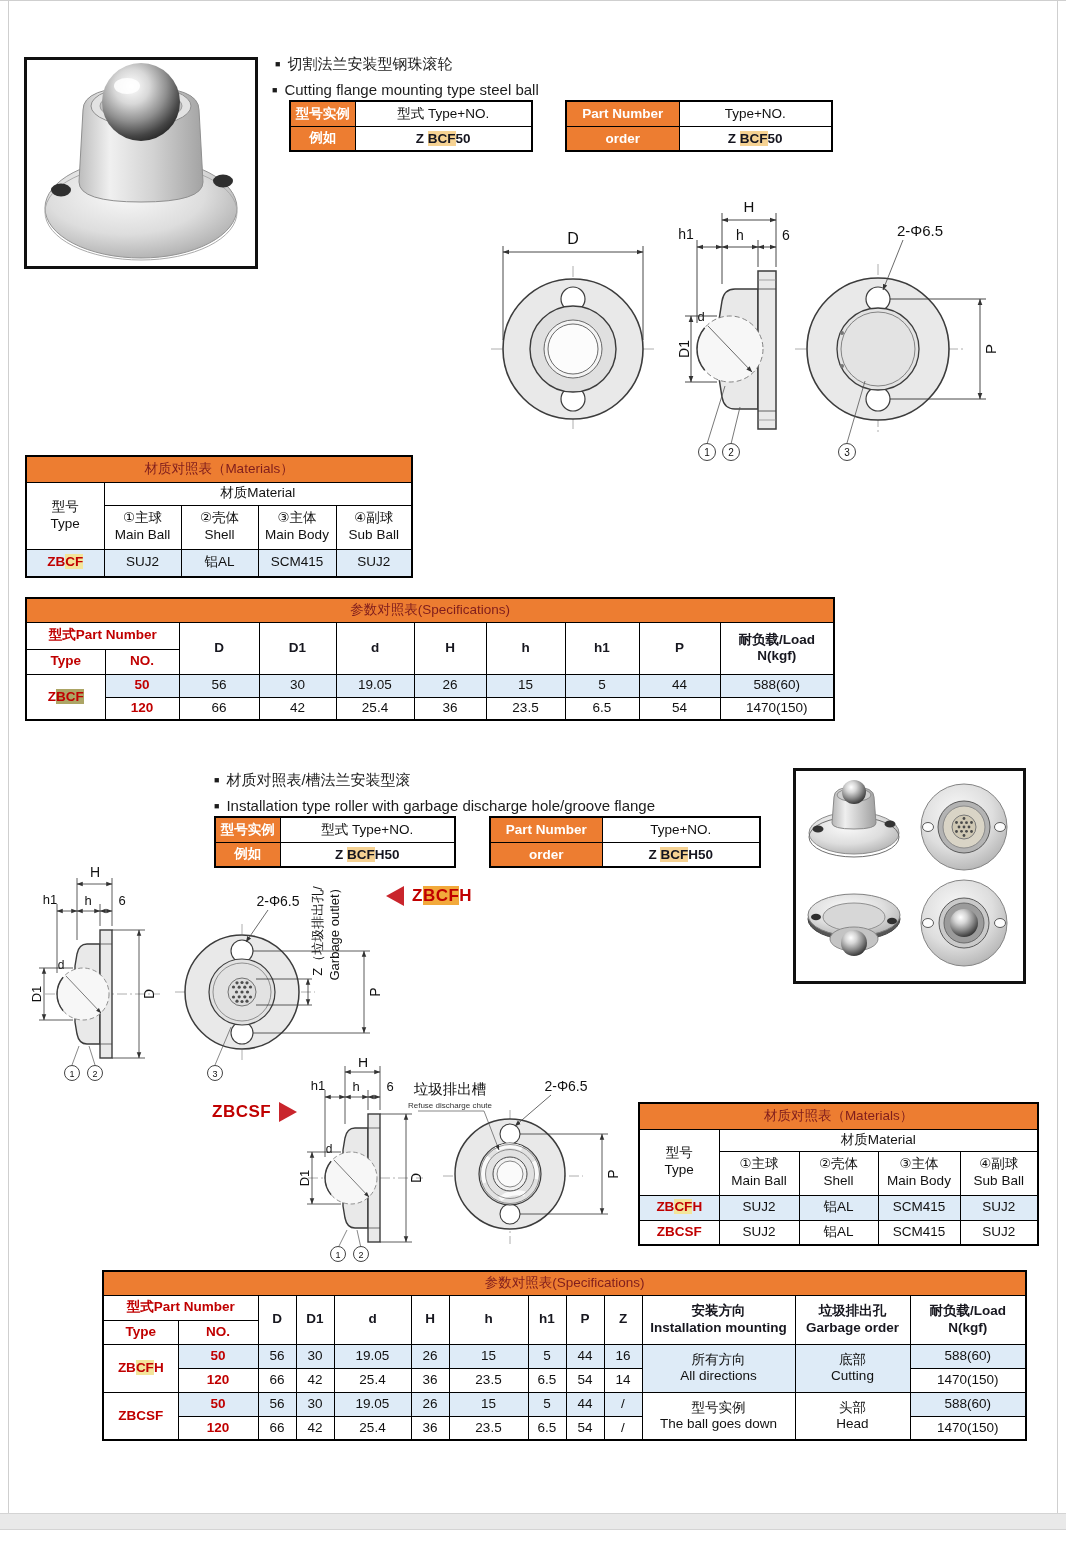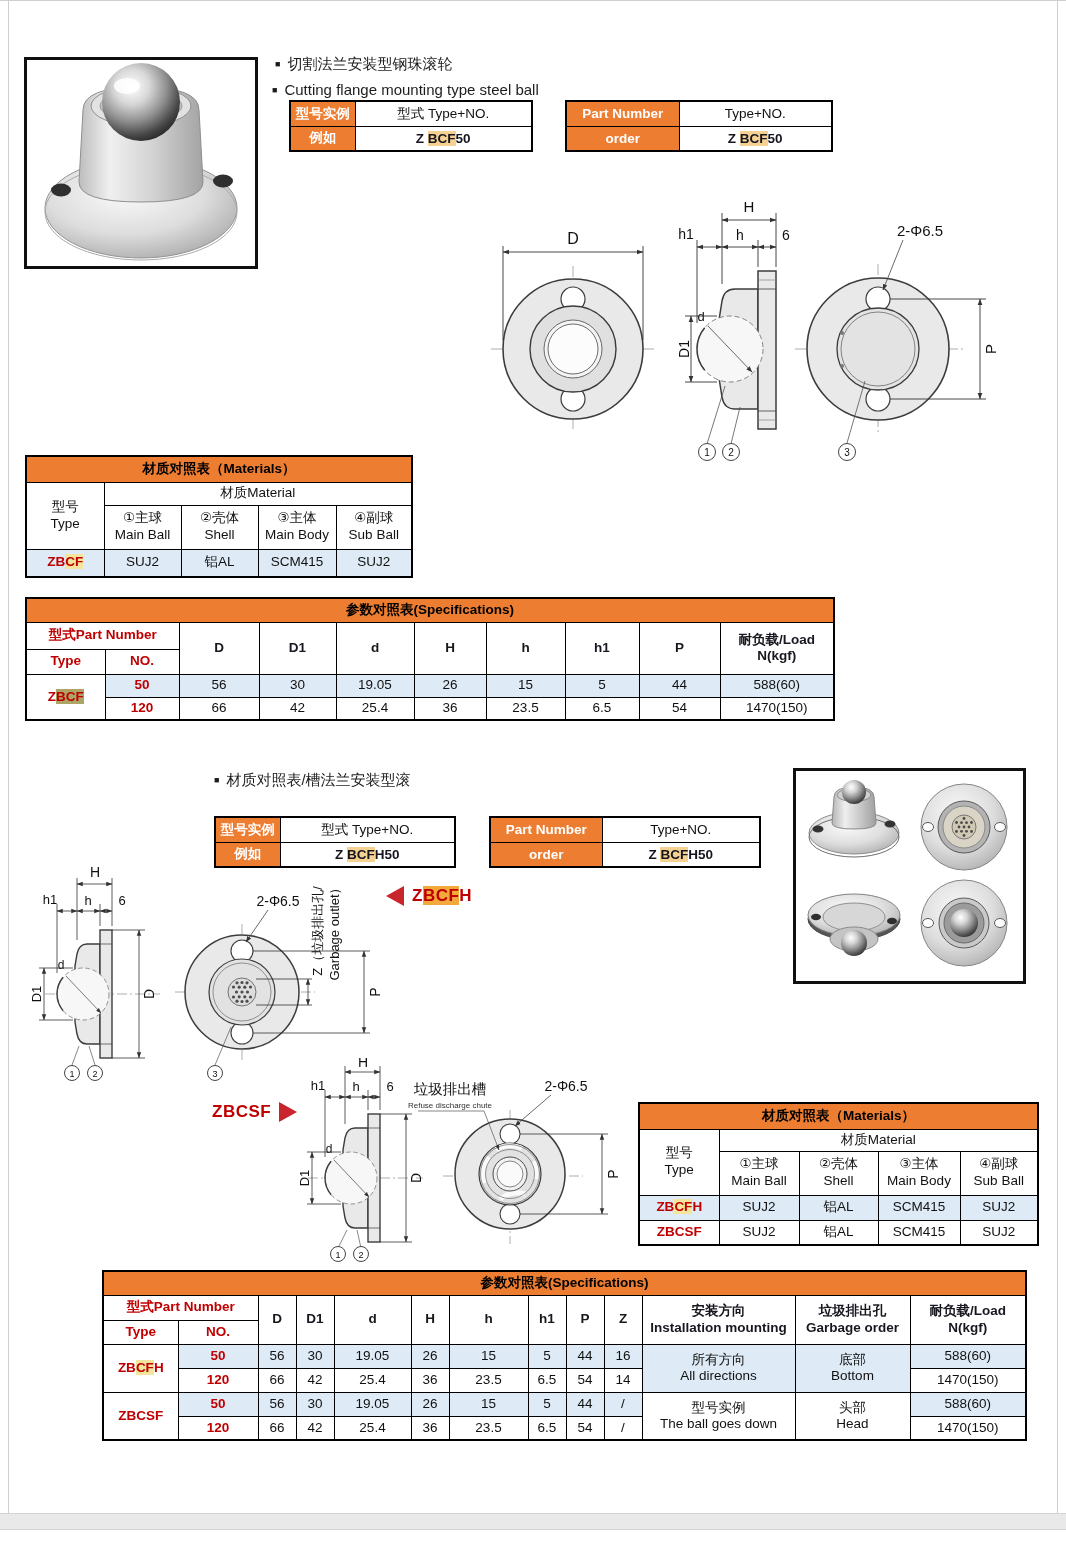--- a/index.html
+++ b/index.html
@@ -22,21 +22,21 @@
   .oc{background:#ED7D31;color:#fff;font-weight:bold}
   .code{font-weight:bold;color:#15151f;font-size:13.5px}
 
   .hl-pale{background:#F6D292}
   .hl-yel{background:#F3E59B}
   .hl-org{background:#F2A93B}
   .hl-olv{background:#ACA565}
 
   .red{color:#C00000;font-weight:bold}
   .blue{background:#DEEBF7}
-  .ttl{background:#ED7D31;color:#000000;font-weight:bold;font-size:14px}
+  .ttl{background:#ED7D31;color:#7f1d1d;font-weight:normal;font-size:14px}
 
   .mt td{font-size:13.5px;line-height:1.25}
   .sp td{font-size:13.5px;line-height:1.2}
   .sp .hd{font-weight:bold;color:#17171f}
 
   .callout{position:absolute;display:flex;align-items:center;gap:8px;
            font-weight:bold;font-size:17px;color:#C00000;letter-spacing:.5px}
   .tri-l{width:0;height:0;border-top:10px solid transparent;border-bottom:10px solid transparent;
          border-right:18px solid #C9252C}
   .tri-r{width:0;height:0;border-top:10px solid transparent;border-bottom:10px solid transparent;
@@ -316,20 +316,23 @@
       <td>6.5</td>
       <td>54</td>
       <td>1470(150)</td>
     </tr>
   </tbody>
     </table>
 
   <div class="abs bullet" style="left:214px;top:771px">
     <span class="sq">■</span><span>材质对照表/槽法兰安装型滚</span>
   </div>
+  <div class="abs bullet" style="left:214px;top:797px">
+    <span class="sq">■</span><span>Installation type roller with garbage discharge hole/groove flange</span>
+  </div>
 
   <table class="xt ex abs" style="left:214px;top:816px;width:240px">
     <colgroup>
         <col style="width:65px">
         <col style="width:175px">
       </colgroup>
     <tbody>
         <tr>
       <td class="oc">型号实例</td>
       <td>型式 Type+NO.</td>
@@ -727,21 +730,21 @@
       <td class="blue">15</td>
       <td class="blue">5</td>
       <td class="blue">44</td>
       <td class="blue">16</td>
       <td class="blue" rowspan="2">
             <div>所有方向</div>
             <div>All directions</div>
           </td>
       <td class="blue" rowspan="2">
             <div>底部</div>
-            <div>Bottom</div>
+            <div>Cutting</div>
           </td>
       <td class="blue">588(60)</td>
     </tr>
     <tr>
       <td class="red" style="height:24px">120</td>
       <td>66</td>
       <td>42</td>
       <td>25.4</td>
       <td>36</td>
       <td>23.5</td>

